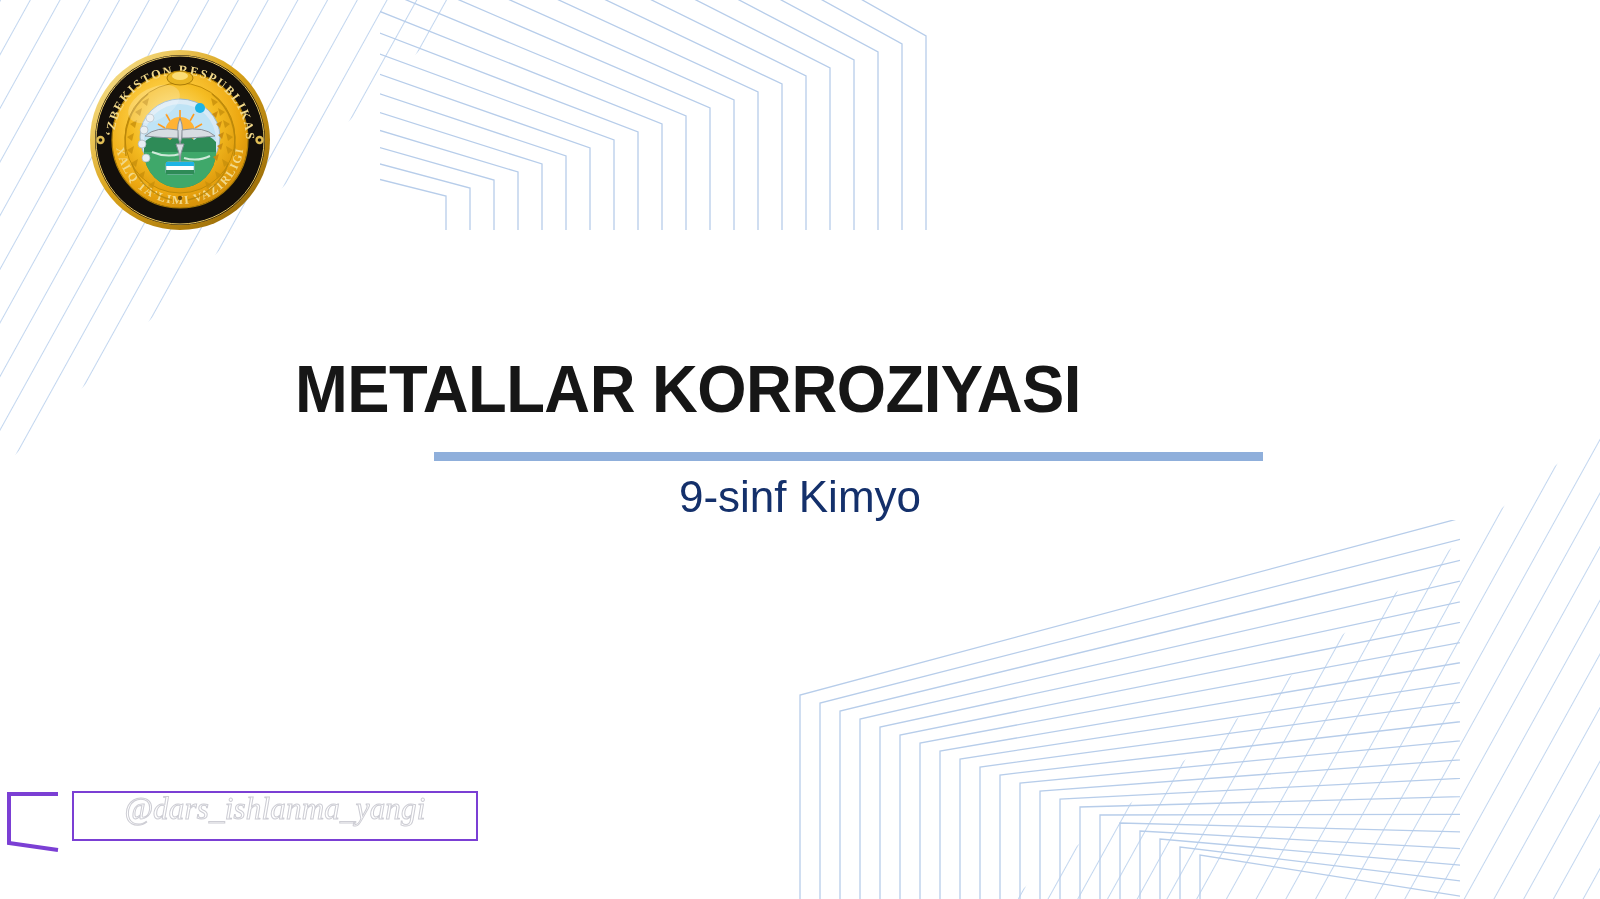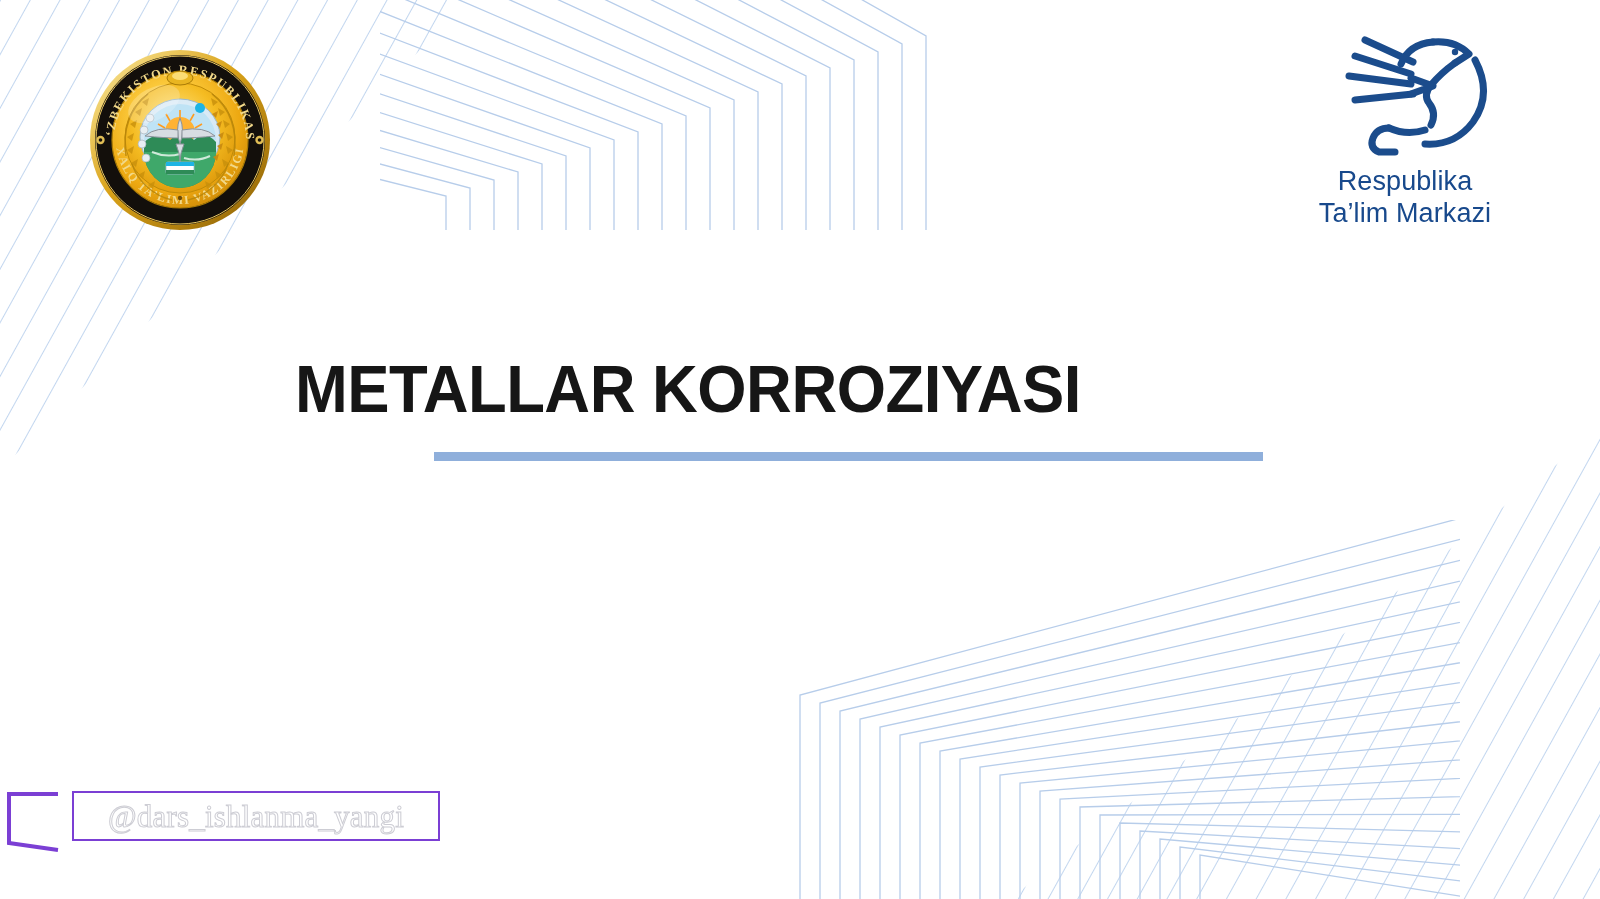--- a/index.html
+++ b/index.html
@@ -89,25 +89,25 @@
 
   
   .wm-bracket{
     position:absolute;
     left:4px;top:791px;
     width:58px;height:62px;
   }
   .wm-box{
     position:absolute;
     left:72px;top:791px;
-    width:368px;height:50px;
+    width:406px;height:50px;
     border:2px solid #7B3FD4;
     box-sizing:border-box;
     background:transparent;
-    display:flex;align-items:center;justify-content:center;
+    display:flex;justify-content:center;font-style:italic;
   }
   .wm-text{
     font-family:"Liberation Serif", serif;
     font-size:31px;
     line-height:1;
     color:transparent;
     -webkit-text-stroke:1px #CDCDD4;
     letter-spacing:.2px;
     white-space:nowrap;
     user-select:none;
@@ -326,53 +326,26 @@
           <path d="M125,109 l6,-3 -2,7z"></path>
         </g>
       </g>
 
       <circle cx="92" cy="150" r="2.2" fill="#6E4A04"></circle>
 
       <ellipse cx="66" cy="56" rx="28" ry="16" fill="#FFFFFF" opacity=".22" transform="rotate(-28 66 56)"></ellipse>
     </svg>
   </div>
 
-  <div class="rtm-logo">
-    <svg class="rtm-bird" viewBox="0 0 180 140" xmlns="http://www.w3.org/2000/svg" fill="none" stroke="#1B4C8C" stroke-width="7" stroke-linecap="round" stroke-linejoin="round">
-
-      <path d="M118,20 q22,-2 36,12 l-14,9"></path>
-      <circle cx="140" cy="30" r="3.2" fill="#1B4C8C" stroke="none"></circle>
-
-      <path d="M118,20 q-24,2 -32,22"></path>
-
-      <path d="M160,38 q18,34 -2,62 q-18,24 -48,22"></path>
-
-      <path d="M140,41 q-14,10 -24,22 q-8,10 -2,18 q8,10 2,22"></path>
-
-      <path d="M110,108 q-18,6 -36,-2"></path>
-
-      <path d="M98,40 L50,18"></path>
-      <path d="M96,52 L40,34"></path>
-      <path d="M96,62 L34,54"></path>
-      <path d="M98,72 L40,78"></path>
-
-      <path d="M96,56 L118,64 L96,72"></path>
-
-      <path d="M74,106 q-12,0 -16,10 q-4,10 6,14 l16,0"></path>
-    </svg>
-    <div class="rtm-text">
-      <div>Respublika</div>
-      <div>Ta’lim Markazi</div>
-    </div>
-  </div>
 
   <div class="title-block">
     <h1 class="main-title">METALLAR KORROZIYASI</h1>
   </div>
   <div class="title-rule"></div>
+  <p class="subtitle">9-sinf Kimyo</p>
 
   <svg class="wm-bracket" viewBox="0 0 58 62" xmlns="http://www.w3.org/2000/svg">
     <path d="M54,3 L5,3 L5,52 L54,59" fill="none" stroke="#7B3FD4" stroke-width="4"></path>
   </svg>
 
   <div class="wm-box">
     <span class="wm-text">@dars_ishlanma_yangi</span>
   </div>
 
 </div>

